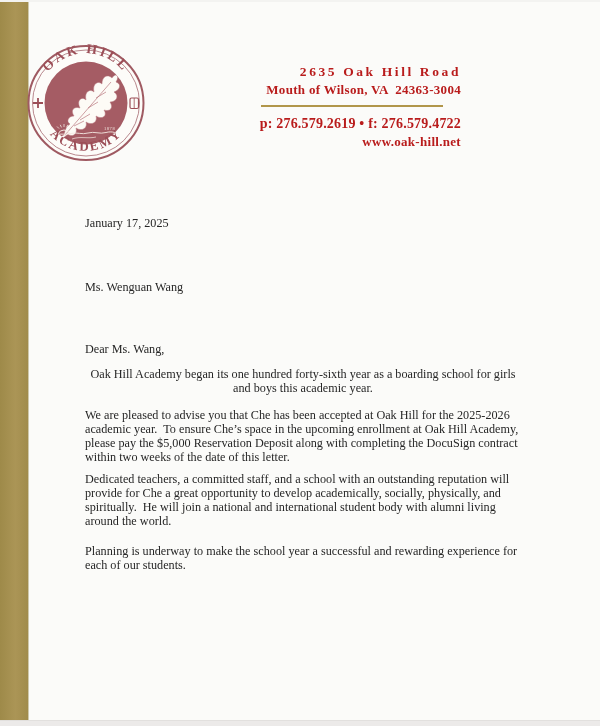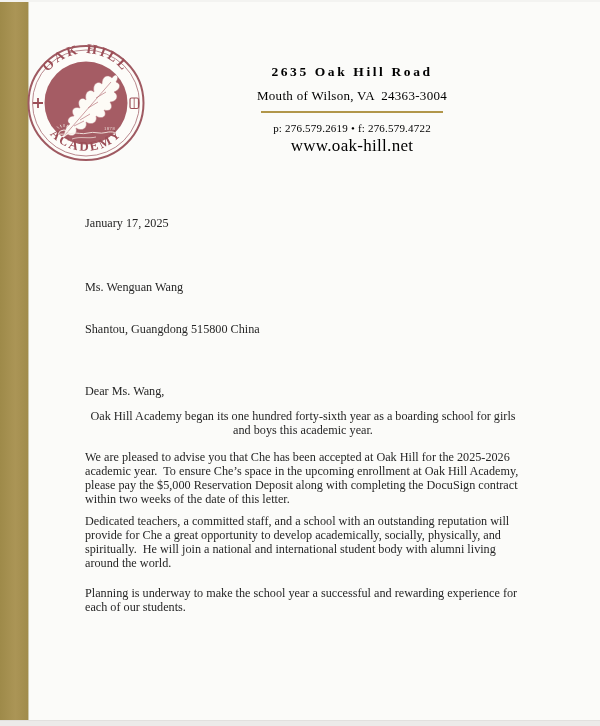--- a/index.html
+++ b/index.html
@@ -19,28 +19,28 @@
   .gold-band {
     position:absolute; left:0; top:2px; width:28px; height:719px;
     background:linear-gradient(to right,#9e8a49,#ab9556 55%,#a18c4c);
     border-right:1px solid #cfc9ad;
   }
   .seal {
     position:absolute; left:24px; top:42px; width:124px; height:124px;
   }
   .letterhead {
     position:absolute; left:243px; top:64px; width:218px;
-    text-align:center; color:#000000;
+    text-align:right; color:#b91c1c;
   }
   .lh-line { white-space:pre-wrap; }
   .lh1 { font-size:13.5px; font-weight:bold; letter-spacing:2.6px; }
-  .lh2 { font-size:13px; font-weight:normal; letter-spacing:.3px; margin-top:8px; }
+  .lh2 { font-size:13px; font-weight:bold; letter-spacing:.3px; margin-top:2px; }
   .lh-rule { width:182px; height:2px; margin:7px auto 9px auto; }
-  .lh3 { font-size:11px; font-weight:normal; letter-spacing:.2px; }
-  .lh4 { font-size:17px; font-weight:normal; letter-spacing:.3px; margin-top:2px; }
+  .lh3 { font-size:14px; font-weight:bold; letter-spacing:.2px; }
+  .lh4 { font-size:13px; font-weight:bold; letter-spacing:.3px; margin-top:2px; }
   .body-text {
     position:absolute; left:85px; top:216px; width:436px;
     font-size:12.2px; line-height:14px; color:#262626;
   }
   .blk { white-space:pre-wrap; }
   .blk-date       { margin-bottom:22px; }
   .blk-recipient  { margin-bottom:20px; }
   .blk-salutation { margin-bottom:11px; }
   .blk-p1 { margin-bottom:13px;text-align:center; }
   .blk-p2 { margin-bottom:8px; }
@@ -118,21 +118,20 @@
     <div class="lh-rule" style="background:#b1964a;"></div>
     <div class="lh-line lh3">p: 276.579.2619 • f: 276.579.4722</div>
     <div class="lh-line lh4">www.oak-hill.net</div>
   </div>
 
   <div class="body-text">
     <div class="blk blk-date">January 17, 2025</div>
 
     <div class="blk blk-recipient">
       <div>Ms. Wenguan Wang</div>
-      <div>Shantou, Guangdong 515800 China</div>
     </div>
 
     <div class="blk blk-salutation">Dear Ms. Wang,</div>
 
     <div class="blk blk-p1">Oak Hill Academy began its one hundred forty-sixth year as a boarding school for girls and boys this academic year.</div>
     <div class="blk blk-p2">We are pleased to advise you that Che has been accepted at Oak Hill for the 2025-2026 academic year.  To ensure Che’s space in the upcoming enrollment at Oak Hill Academy, please pay the $5,000 Reservation Deposit along with completing the DocuSign contract within two weeks of the date of this letter.</div>
     <div class="blk blk-p3">Dedicated teachers, a committed staff, and a school with an outstanding reputation will provide for Che a great opportunity to develop academically, socially, physically, and spiritually.  He will join a national and international student body with alumni living around the world.</div>
     <div class="blk blk-p4">Planning is underway to make the school year a successful and rewarding experience for each of our students.</div>
 
   </div>

